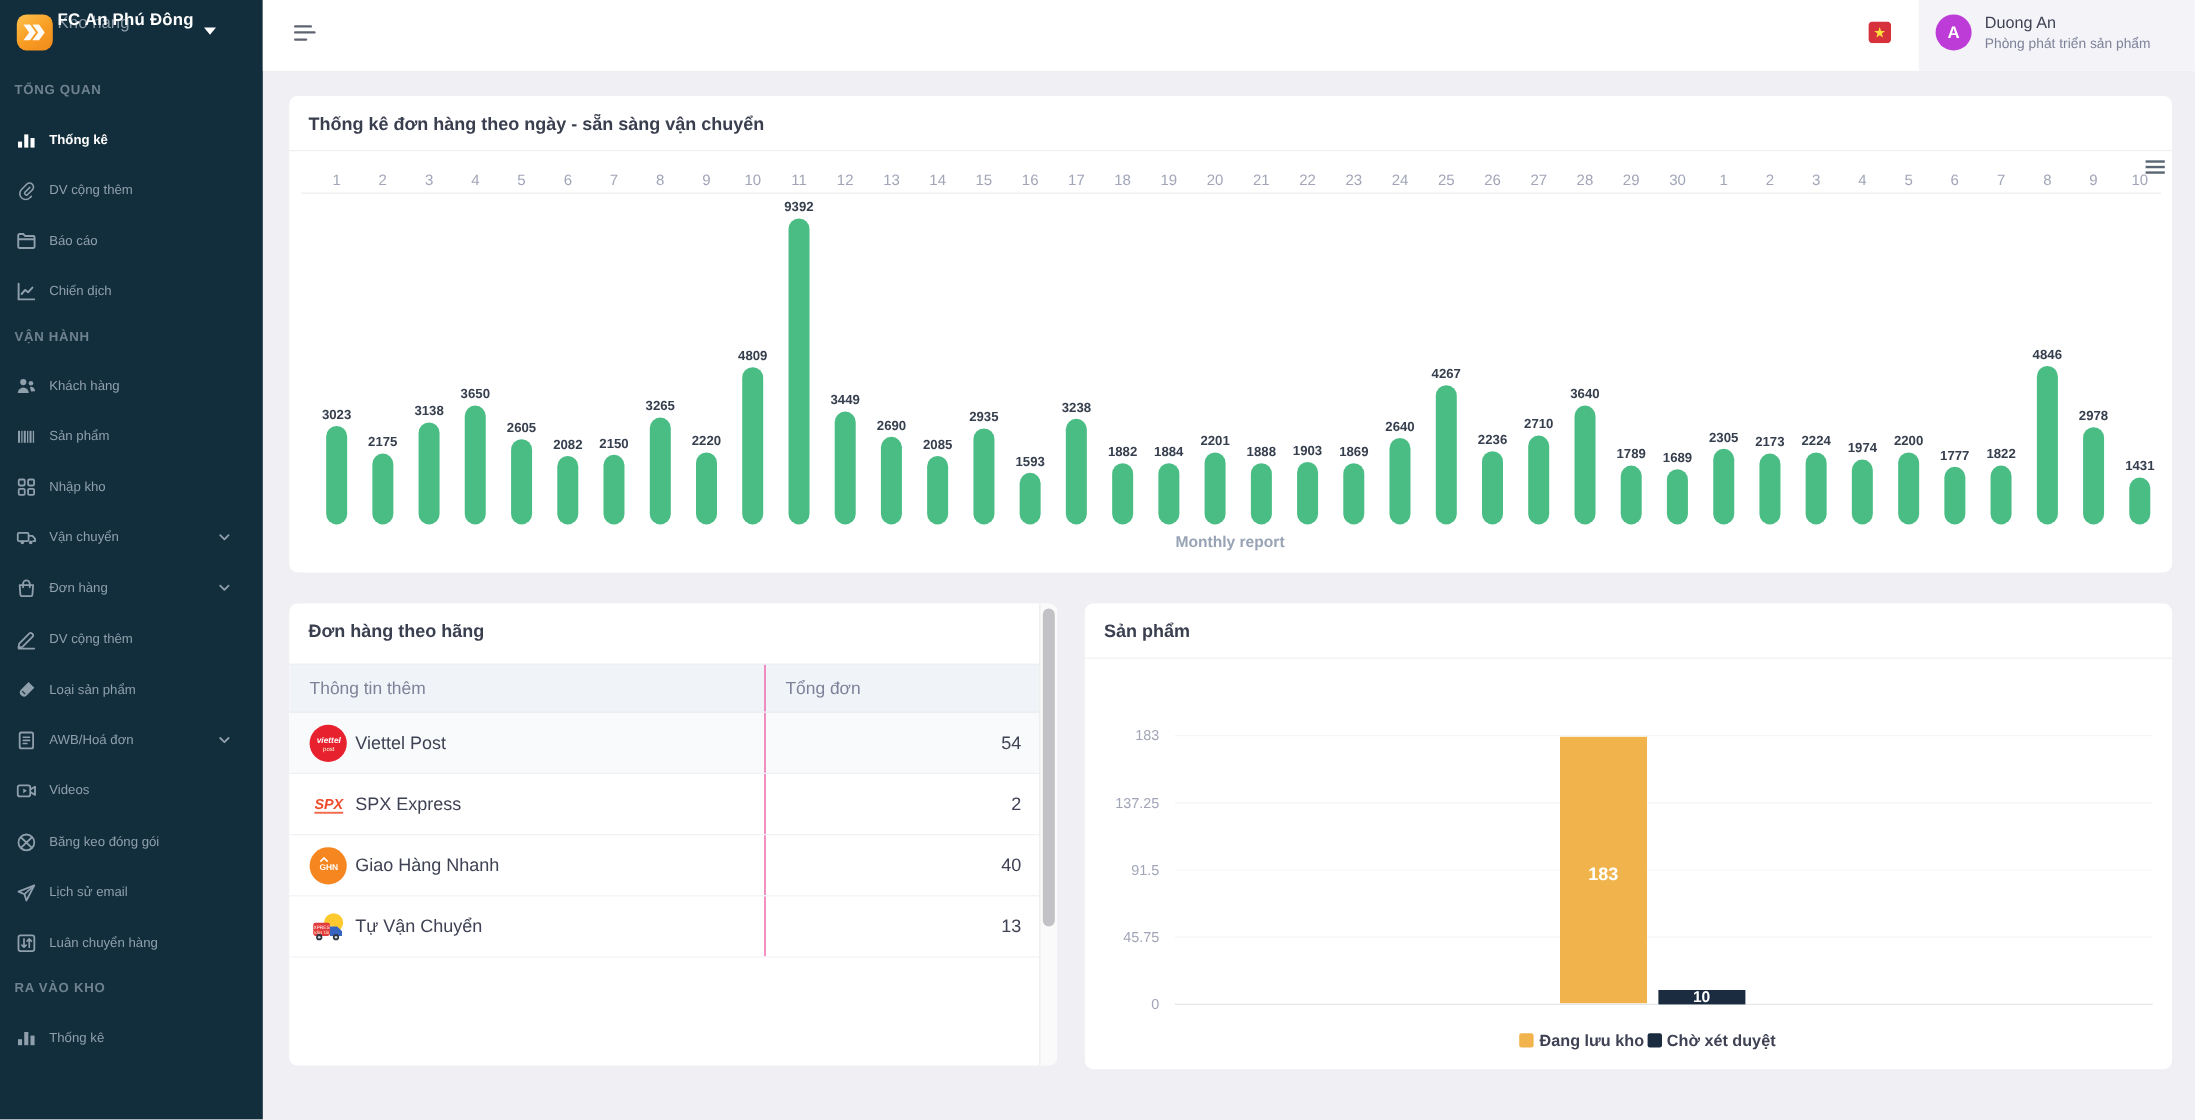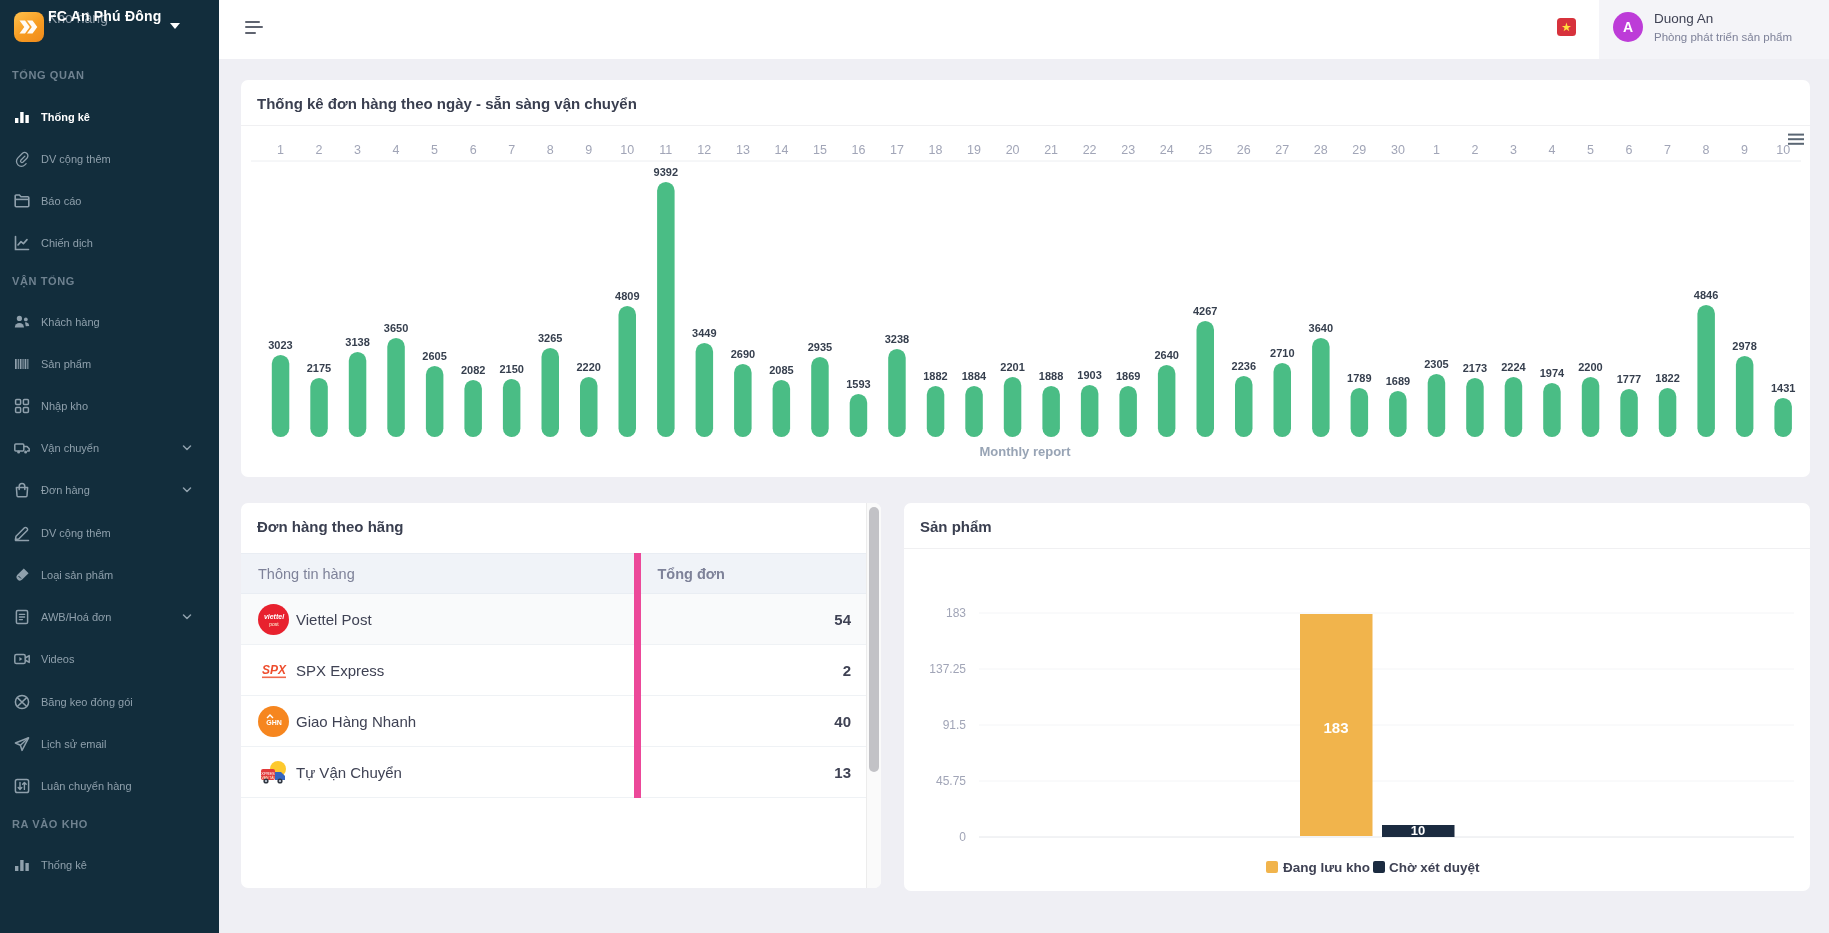--- a/index.html
+++ b/index.html
@@ -27,21 +27,21 @@
 .urole{position:absolute;left:55px;top:31px;font-size:11.5px;color:#7e8299;}
 .card{position:absolute;background:#fff;border-radius:7px;}
 .card .ctitle{position:absolute;left:16px;top:0;height:46px;line-height:47px;font-size:15px;font-weight:bold;color:#3a3f50;}
 #chartcard{left:241px;top:80px;width:1569px;height:397px;}
 #chartcard .chead{position:absolute;left:0;top:0;width:100%;height:46px;border-bottom:1px solid #f0f0f2;}
 #tablecard{left:241px;top:503px;width:640px;height:385px;overflow:hidden;}
 #prodcard{left:904px;top:503px;width:906px;height:388px;}
 #prodcard .chead{position:absolute;left:0;top:0;width:100%;height:46px;border-bottom:1px solid #f0f0f2;}
 table.brands{position:absolute;left:0;top:50px;width:625px;border-collapse:collapse;table-layout:fixed;}
 table.brands th{background:#f0f3f8;font-size:14.5px;font-weight:normal;color:#7e8299;text-align:left;height:40px;padding-left:17px;border-top:1px solid #e9edf3;border-bottom:1px solid #e9edf3;}
-table.brands th+th,table.brands td+td{border-left:7px solid #ec4899;font-weight:bold;}
+table.brands th+th,table.brands td+td{border-left:1px solid #ec4899;}
 table.brands td{height:51px;border-bottom:1px solid #eff2f5;font-size:15px;color:#3f4254;}
 table.brands tr.odd td{background:#f9fafb;}
 .bcell{display:flex;align-items:center;gap:7px;padding-left:17px;}
 .blogo{width:31px;height:31px;border-radius:50%;flex:0 0 31px;position:relative;overflow:hidden;}
 .num{text-align:right;padding-right:15px;}
 .sbtrack{position:absolute;right:0;top:0;width:15px;height:385px;background:#fafafa;border-left:1px solid #ececec;}
 .sbthumb{position:absolute;right:2.5px;top:4px;width:10px;height:265px;border-radius:5px;background:#c2c2c6;}
 </style>
 </head>
 <body>
@@ -77,21 +77,21 @@
       </svg>
       <span class="txt">Báo cáo</span>
     </div>
 <div class="mi" style="top:230px">
       <svg class="ic" width="18" height="18" viewBox="0 0 18 18" fill="none">
         <path d="M2.5 2.5 v13 h13" stroke="#8fa0ac" stroke-width="1.6" stroke-linecap="round"></path>
         <path d="M5 11 l3-3.4 2.4 2 3.6-4" stroke="#8fa0ac" stroke-width="1.6" stroke-linecap="round" stroke-linejoin="round"></path>
       </svg>
       <span class="txt">Chiến dịch</span>
     </div>
-<div class="sec" style="top:275px">VẬN TỔNG</div>
+<div class="sec" style="top:275px">VẬN HÀNH</div>
 <div class="mi" style="top:309px">
       <svg class="ic" width="18" height="18" viewBox="0 0 18 18" fill="none">
         <circle cx="6.4" cy="5.4" r="2.6" fill="#8fa0ac"></circle>
         <path d="M1.8 14.6 a4.6 4.6 0 0 1 9.2 0 Z" fill="#8fa0ac"></path>
         <circle cx="12.8" cy="6.4" r="1.9" fill="#8fa0ac"></circle>
         <path d="M12 9.4 a3.6 3.6 0 0 1 4.2 3.6 l-3.4 .2 Z" fill="#8fa0ac"></path>
       </svg>
       <span class="txt">Khách hàng</span>
     </div>
 <div class="mi" style="top:351px">
@@ -350,21 +350,21 @@
 </div>
 <div class="card" id="tablecard">
 <div class="ctitle">Đơn hàng theo hãng</div>
 <table class="brands">
       <colgroup>
         <col style="width:396px">
         <col style="width:229px">
       </colgroup>
 <tbody>
         <tr>
-          <th>Thông tin hàng</th>
+          <th>Thông tin thêm</th>
           <th>Tổng đơn</th>
         </tr>
 <tr class="odd">
           <td>
             <div class="bcell">
               <div class="blogo" style="background:#e8212e"><svg width="32" height="32" viewBox="0 0 32 32">
                   <text x="16" y="15" text-anchor="middle" font-size="7" font-style="italic" font-weight="bold" fill="#fff">viettel</text>
                   <text x="16" y="22" text-anchor="middle" font-size="5" fill="#ffd">post</text>
                 </svg></div>
               <span>Viettel Post</span>

